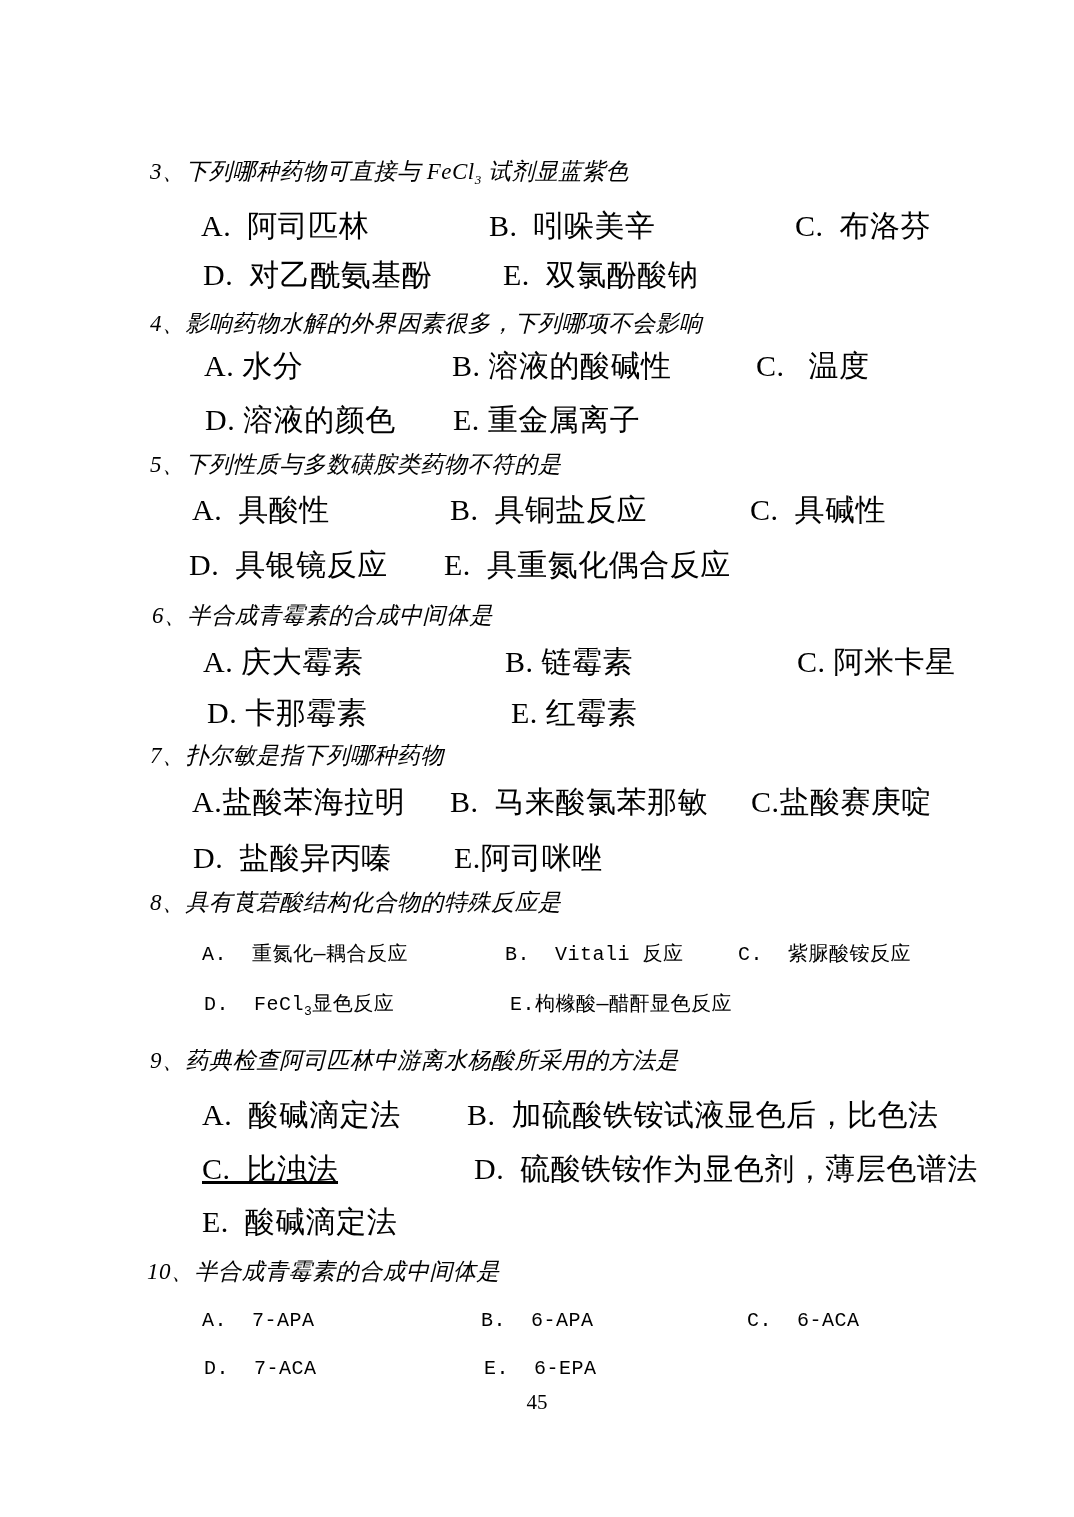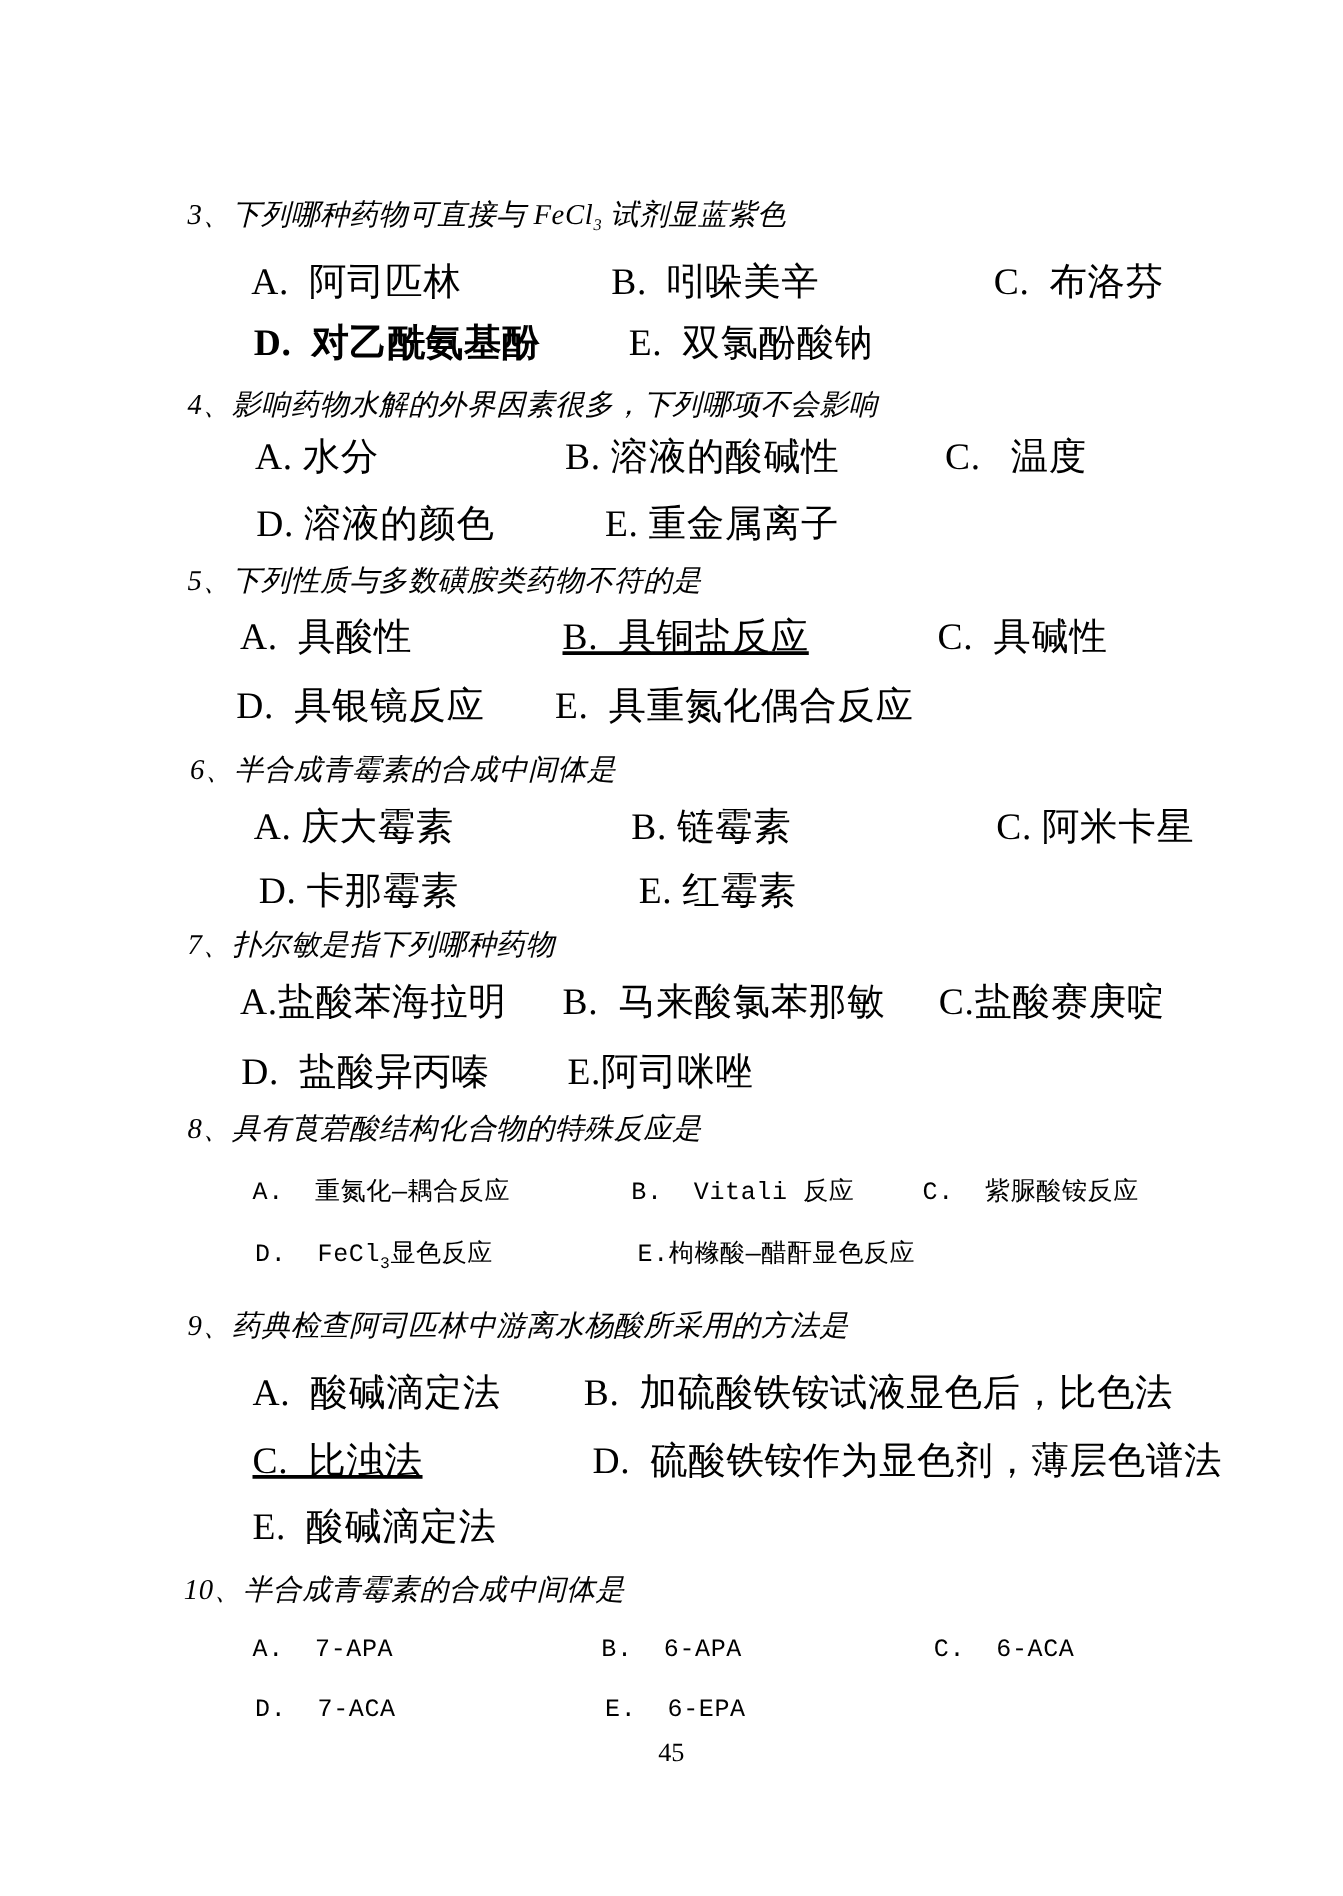--- a/index.html
+++ b/index.html
@@ -52,35 +52,35 @@
 </head>
 <body>
 
 <div class="page">
   <div id="questions">
       <div>
         <div class="stem" style="left: 150px; top: 156px;"><span>3、</span><span>下列哪种药物可直接与 FeCl</span><span class="sub">3</span><span> 试剂显蓝紫色</span></div>
         <div class="option" style="left: 201px; top: 211px;"><span>A.  阿司匹林</span></div>
         <div class="option" style="left: 489px; top: 211px;"><span>B.  吲哚美辛</span></div>
         <div class="option" style="left: 795px; top: 211px;"><span>C.  布洛芬</span></div>
-        <div class="option" style="left: 203px; top: 260px; font-weight: bold;"><span>D.  对乙酰氨基酚</span></div>
+        <div class="option" style="left: 203px; top: 260px;"><span>D.  对乙酰氨基酚</span></div>
         <div class="option" style="left: 503px; top: 260px;"><span>E.  双氯酚酸钠</span></div>
       </div>
       <div>
         <div class="stem" style="left: 150px; top: 308px;"><span>4、</span><span>影响药物水解的外界因素很多，下列哪项不会影响</span></div>
         <div class="option" style="left: 204px; top: 351px;"><span>A. 水分</span></div>
         <div class="option" style="left: 452px; top: 351px;"><span>B. 溶液的酸碱性</span></div>
         <div class="option" style="left: 756px; top: 351px;"><span>C.   温度</span></div>
         <div class="option" style="left: 205px; top: 405px;"><span>D. 溶液的颜色</span></div>
-        <div class="option" style="left: 453px; top: 405px; margin-left: 31px;"><span>E. 重金属离子</span></div>
+        <div class="option" style="left: 453px; top: 405px;"><span>E. 重金属离子</span></div>
       </div>
       <div>
         <div class="stem" style="left: 150px; top: 449px;"><span>5、</span><span>下列性质与多数磺胺类药物不符的是</span></div>
         <div class="option" style="left: 192px; top: 495px;"><span>A.  具酸性</span></div>
-        <div class="option" style="left: 450px; top: 495px; text-decoration: underline;"><span>B.  具铜盐反应</span></div>
+        <div class="option" style="left: 450px; top: 495px;"><span>B.  具铜盐反应</span></div>
         <div class="option" style="left: 750px; top: 495px;"><span>C.  具碱性</span></div>
         <div class="option" style="left: 189px; top: 550px;"><span>D.  具银镜反应</span></div>
         <div class="option" style="left: 444px; top: 550px;"><span>E.  具重氮化偶合反应</span></div>
       </div>
       <div>
         <div class="stem" style="left: 152px; top: 600px;"><span>6、</span><span>半合成青霉素的合成中间体是</span></div>
         <div class="option" style="left: 203px; top: 647px;"><span>A. 庆大霉素</span></div>
         <div class="option" style="left: 505px; top: 647px;"><span>B. 链霉素</span></div>
         <div class="option" style="left: 797px; top: 647px;"><span>C. 阿米卡星</span></div>
         <div class="option" style="left: 207px; top: 698px;"><span>D. 卡那霉素</span></div>

